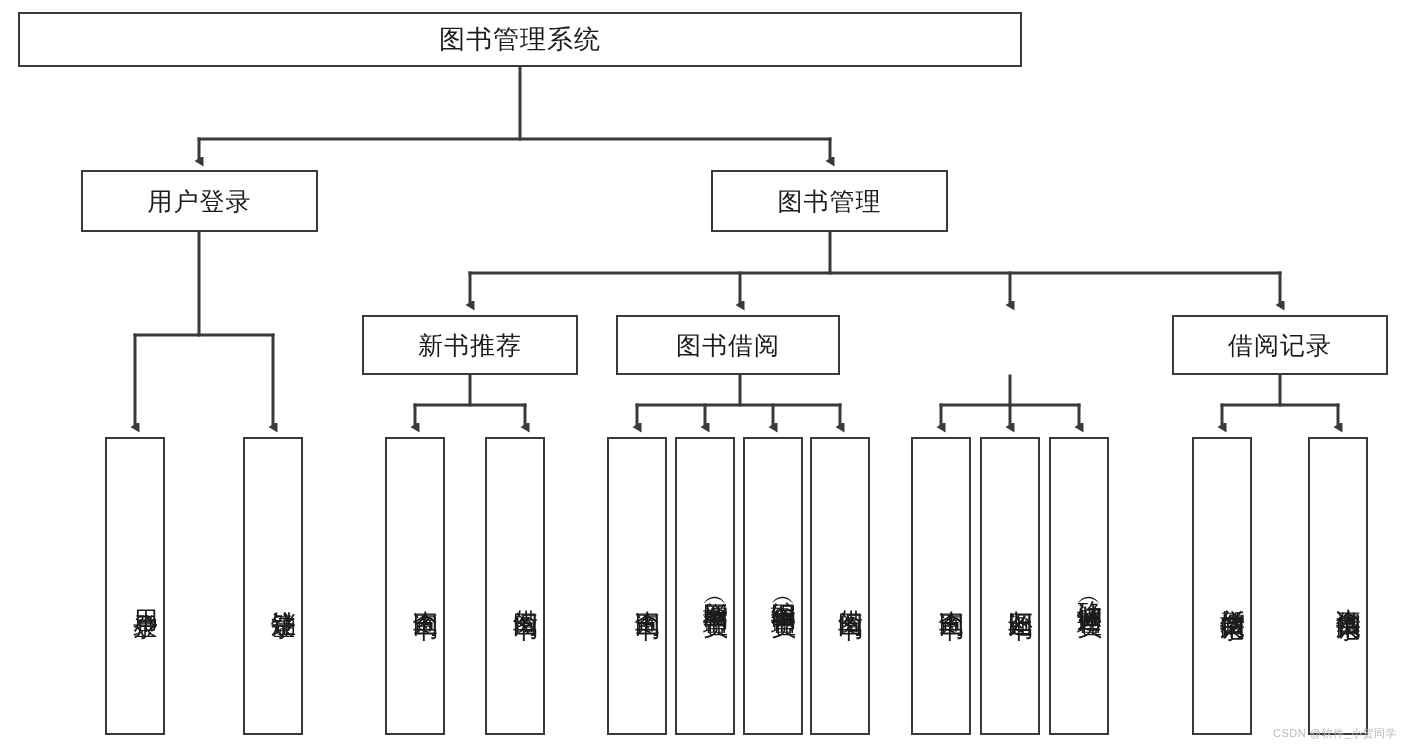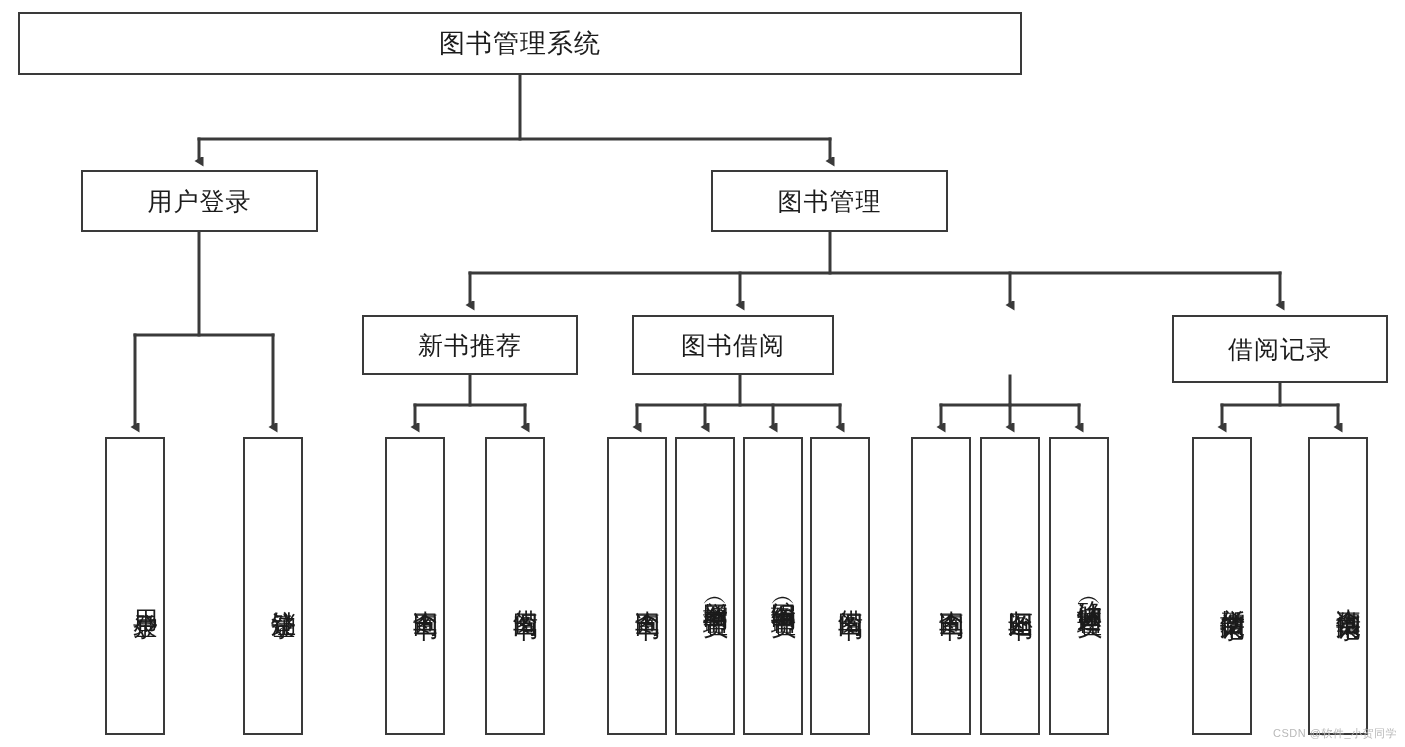--- a/index.html
+++ b/index.html
@@ -46,21 +46,21 @@
     justify-content:center;
     padding-top:16px;
   }
   .node-v .vlabel{
     writing-mode:vertical-rl;
     text-orientation:upright;
     display:block;
     white-space:normal;
   }
   #root-node{
-    left:18px;top:12px;width:1004px;height:63px;
+    left:18px;top:12px;width:1004px;height:55px;
     font-size:26px;
   }
   .watermark{
     position:absolute;
     right:8px;bottom:6px;
     font-size:11px;
     color:#b9b9b9;
     letter-spacing:0.5px;
     z-index:3;
     white-space:nowrap;
@@ -128,24 +128,24 @@
   <div class="node node-h" style="left:81px;top:170px;width:237px;height:62px;">
     <span>用户登录</span>
   </div>
   <div class="node node-h" style="left:362px;top:315px;width:216px;height:60px;">
     <span>新书推荐</span>
   </div>
 
   <div class="node node-h" style="left:711px;top:170px;width:237px;height:62px;">
     <span>图书管理</span>
   </div>
-  <div class="node node-h" style="left:632px;top:315px;width:202px;height:60px;">
+  <div class="node node-h" style="left:616px;top:315px;width:224px;height:60px;">
     <span>图书借阅</span>
   </div>
-  <div class="node node-h" style="left:1172px;top:315px;width:216px;height:68px;">
+  <div class="node node-h" style="left:1172px;top:315px;width:216px;height:60px;">
     <span>借阅记录</span>
   </div>
 
   <div class="node node-v" style="left:105px;top:437px;width:60px;height:298px;">
     <span class="vlabel">用户登录</span>
   </div>
   <div class="node node-v" style="left:243px;top:437px;width:60px;height:298px;">
     <span class="vlabel">注销登录</span>
   </div>
 

